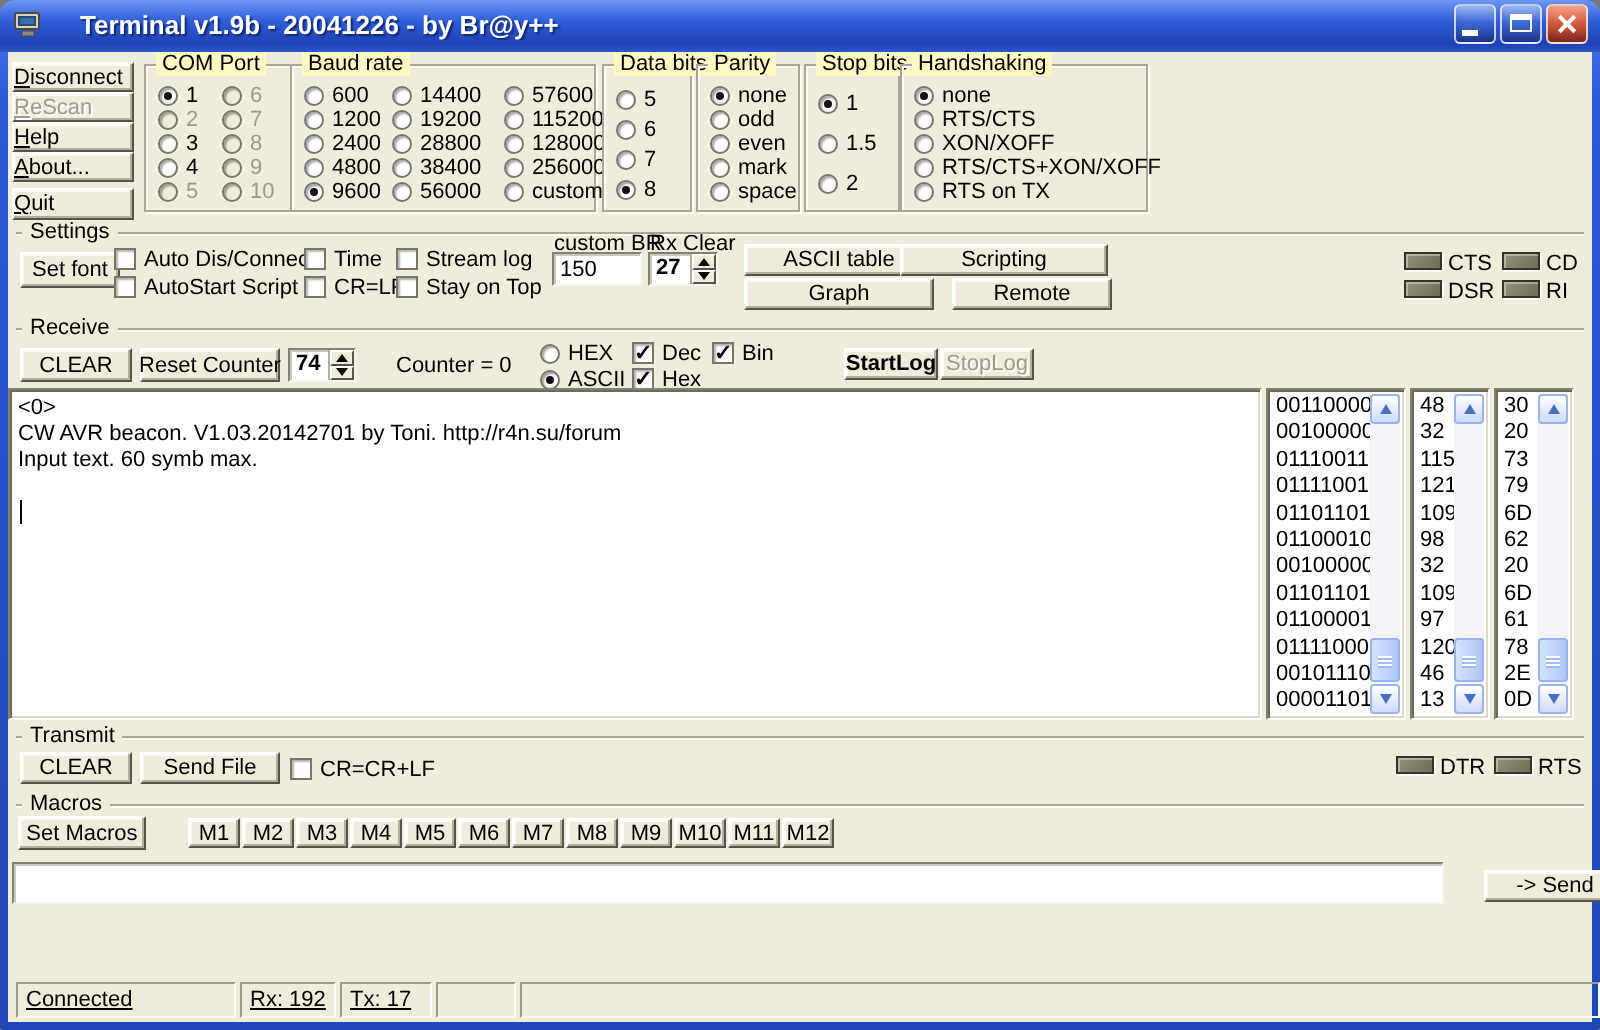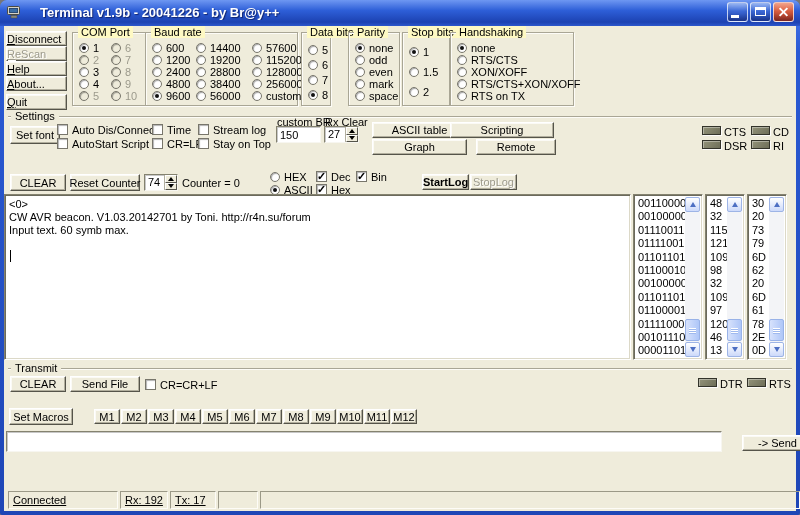--- a/index.html
+++ b/index.html
@@ -56,21 +56,21 @@
   .hdr-line{flex:1;height:2px;border-top:1px solid #A9A695;border-bottom:1px solid #FDFCF7;margin-top:1px;}
   .hdr-pre{flex:0 0 3px;height:2px;border-top:1px solid #A9A695;border-bottom:1px solid #FDFCF7;margin-top:1px;}
   .hdr-label{white-space:nowrap;}
 
   .field{position:absolute;background:#fff;border:1px solid;
     border-color:#84826F #F7F6F0 #F7F6F0 #84826F;
     box-shadow:inset 1px 1px 0 rgba(0,0,0,.22);
     font-family:"Liberation Sans",sans-serif;font-size:11px;padding:1px 3px;outline:none;color:#000;}
   .spin{position:absolute;display:flex;background:#fff;border:1px solid;
     border-color:#84826F #F7F6F0 #F7F6F0 #84826F;box-shadow:inset 1px 1px 0 rgba(0,0,0,.22);}
-  .spin-val{flex:1;padding:1px 0 0 3px;}
+  .spin-val{flex:1;padding:1px 0 0 3px;font-weight:bold;}
   .spin-btns{width:13px;display:flex;flex-direction:column;border-left:1px solid #B2AF9E;}
   .spin-b{flex:1;background:#EFECDB;border:1px solid;border-color:#fff #55544A #55544A #fff;
     display:flex;align-items:center;justify-content:center;}
   .tri-up-s{width:0;height:0;border-left:3px solid transparent;border-right:3px solid transparent;border-bottom:4px solid #000;}
   .tri-down-s{width:0;height:0;border-left:3px solid transparent;border-right:3px solid transparent;border-top:4px solid #000;}
 
   .led-row{position:absolute;display:flex;align-items:flex-start;gap:3px;white-space:nowrap;}
   .led{width:19px;height:9px;border:1px solid #33332A;background:linear-gradient(135deg,#93937A 0%,#6E6E58 100%);
     box-shadow:1px 1px 0 rgba(255,255,255,.85),inset 1px 1px 0 rgba(255,255,255,.35);}
 
@@ -247,21 +247,21 @@
             <span class="radio"></span>
             <span class="rlabel">256000</span>
           </div>
         <div class="rrow">
             <span class="radio"></span>
             <span class="rlabel">custom</span>
           </div>
       </div>
     </div>
 
-    <div class="group" style="left:297px;width:30px">
+    <div class="group" style="left:297px;width:45px">
       <span class="group-title">Data bits</span>
       <div class="ggrid" style="grid-template-rows:repeat(4,1fr)">
         <div class="rrow">
             <span class="radio"></span>
             <span class="rlabel">5</span>
           </div>
         <div class="rrow">
             <span class="radio"></span>
             <span class="rlabel">6</span>
           </div>
@@ -408,34 +408,39 @@
       </div>
     <div class="led-row" style="left:698px;top:114px">
         <span class="led"></span>
         <span>DSR</span>
       </div>
     <div class="led-row" style="left:747px;top:114px">
         <span class="led"></span>
         <span>RI</span>
       </div>
 
+    <div class="section-hdr" style="top:132px">
+      <span class="hdr-pre"></span>
+      <span class="hdr-label">Receive</span>
+      <span class="hdr-line"></span>
+    </div>
     <div class="btn" style="left:6px;top:148px;width:56px;height:17px">CLEAR</div>
     <div class="btn" style="left:66px;top:148px;width:70px;height:17px">Reset Counter</div>
     <div class="spin" style="left:140px;top:148px;width:34px;height:17px">
       <span class="spin-val">74</span>
       <span class="spin-btns">
           <span class="spin-b">
             <span class="tri-up-s"></span>
           </span>
           <span class="spin-b">
             <span class="tri-down-s"></span>
           </span>
         </span>
     </div>
-    <div style="position:absolute;left:178px;top:151px">Counter = 0</div>
+    <div style="position:absolute;left:194px;top:151px">Counter = 0</div>
 
     <div class="crow" style="left:266px;top:144px">
         <span class="radio"></span>
         <span>HEX</span>
       </div>
     <div class="crow" style="left:266px;top:157px">
         <span class="radio sel"></span>
         <span>ASCII</span>
       </div>
     <div class="crow" style="left:312px;top:144px">
@@ -552,20 +557,25 @@
       </div>
     <div class="led-row" style="left:694px;top:352px">
         <span class="led"></span>
         <span>DTR</span>
       </div>
     <div class="led-row" style="left:743px;top:352px">
         <span class="led"></span>
         <span>RTS</span>
       </div>
 
+    <div class="section-hdr" style="top:370px">
+      <span class="hdr-pre"></span>
+      <span class="hdr-label">Macros</span>
+      <span class="hdr-line"></span>
+    </div>
     <div class="btn" style="left:5px;top:382px;width:64px;height:17px">Set Macros</div>
     <div class="btn" style="left:90px;top:383px;width:26px;height:15px">M1</div>
     <div class="btn" style="left:117px;top:383px;width:26px;height:15px">M2</div>
     <div class="btn" style="left:144px;top:383px;width:26px;height:15px">M3</div>
     <div class="btn" style="left:171px;top:383px;width:26px;height:15px">M4</div>
     <div class="btn" style="left:198px;top:383px;width:26px;height:15px">M5</div>
     <div class="btn" style="left:225px;top:383px;width:26px;height:15px">M6</div>
     <div class="btn" style="left:252px;top:383px;width:26px;height:15px">M7</div>
     <div class="btn" style="left:279px;top:383px;width:26px;height:15px">M8</div>
     <div class="btn" style="left:306px;top:383px;width:26px;height:15px">M9</div>

